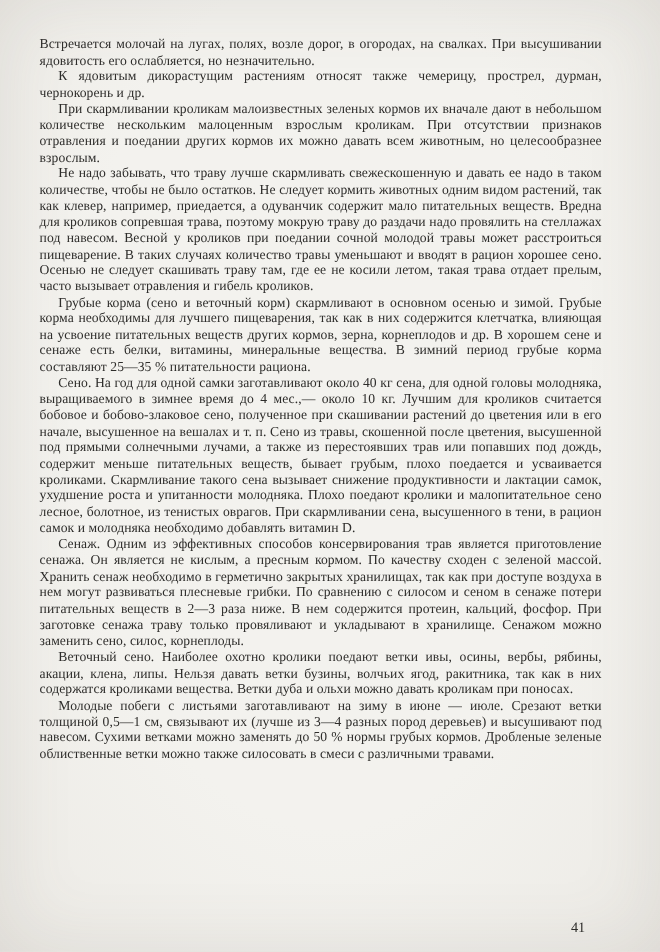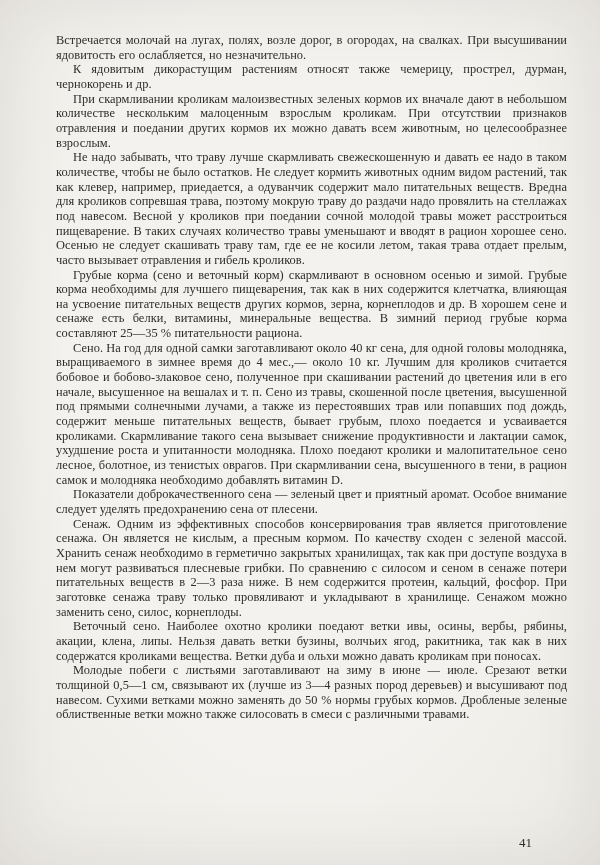--- a/index.html
+++ b/index.html
@@ -15,21 +15,21 @@
     overflow: hidden;
   }
   .page {
     position: absolute;
     inset: 0;
     background: radial-gradient(ellipse at 50% 42%, #f3f2ee 55%, #eceae5 100%);
     box-shadow: inset 0 0 70px rgba(95, 92, 82, 0.12);
   }
   .text-block {
     position: absolute;
-    left: 56px;
+    left: 36px;
     top: 33px;
     width: 511px;
     color: #2e2d2b;
     font-size: 12.4px;
     line-height: 14.65px;
     text-align: justify;
     letter-spacing: 0.05px;
   }
   p.para {
     margin: 0;
@@ -54,19 +54,18 @@
 <body>
 
 <div class="page">
   <div class="text-block">
       <p class="para"><span class="normal">Встречается молочай на лугах, полях, возле дорог, в огородах, на свалках. При высушивании ядовитость его ослабляется, но незначительно.</span></p>
       <p class="para indent"><span class="normal">К ядовитым дикорастущим растениям относят также чемерицу, прострел, дурман, чернокорень и др.</span></p>
       <p class="para indent"><span class="normal">При скармливании кроликам малоизвестных зеленых кормов их вначале дают в небольшом количестве нескольким малоценным взрослым кроликам. При отсутствии признаков отравления и поедании других кормов их можно давать всем животным, но целесообразнее взрослым.</span></p>
       <p class="para indent"><span class="normal">Не надо забывать, что траву лучше скармливать свежескошенную и давать ее надо в таком количестве, чтобы не было остатков. Не следует кормить животных одним видом растений, так как клевер, например, приедается, а одуванчик содержит мало питательных веществ. Вредна для кроликов сопревшая трава, поэтому мокрую траву до раздачи надо провялить на стеллажах под навесом. Весной у кроликов при поедании сочной молодой травы может расстроиться пищеварение. В таких случаях количество травы уменьшают и вводят в рацион хорошее сено. Осенью не следует скашивать траву там, где ее не косили летом, такая трава отдает прелым, часто вызывает отравления и гибель кроликов.</span></p>
       <p class="para indent"><span class="bold">Грубые корма</span><span class="normal"> (сено и веточный корм) скармливают в основном осенью и зимой. Грубые корма необходимы для лучшего пищеварения, так как в них содержится клетчатка, влияющая на усвоение питательных веществ других кормов, зерна, корнеплодов и др. В хорошем сене и сенаже есть белки, витамины, минеральные вещества. В зимний период грубые корма составляют 25—35 % питательности рациона.</span></p>
       <p class="para indent"><span class="italic">Сено.</span><span class="normal"> На год для одной самки заготавливают около 40 кг сена, для одной головы молодняка, выращиваемого в зимнее время до 4 мес.,— около 10 кг. Лучшим для кроликов считается бобовое и бобово-злаковое сено, полученное при скашивании растений до цветения или в его начале, высушенное на вешалах и т. п. Сено из травы, скошенной после цветения, высушенной под прямыми солнечными лучами, а также из перестоявших трав или попавших под дождь, содержит меньше питательных веществ, бывает грубым, плохо поедается и усваивается кроликами. Скармливание такого сена вызывает снижение продуктивности и лактации самок, ухудшение роста и упитанности молодняка. Плохо поедают кролики и малопитательное сено лесное, болотное, из тенистых оврагов. </span><span class="italic">При скармливании сена, высушенного в тени,</span><span class="normal"> в рацион самок и молодняка необходимо добавлять витамин D.</span></p>
-      <p class="para indent"><span class="normal">Показатели доброкачественного сена — зеленый цвет и приятный аромат. Особое внимание следует уделять предохранению сена от плесени.</span></p>
       <p class="para indent"><span class="italic">Сенаж.</span><span class="normal"> Одним из эффективных способов консервирования трав является приготовление сенажа. Он является не кислым, а пресным кормом. По качеству сходен с зеленой массой. Хранить сенаж необходимо в герметично закрытых хранилищах, так как при доступе воздуха в нем могут развиваться плесневые грибки. По сравнению с силосом и сеном в сенаже потери питательных веществ в 2—3 раза ниже. В нем содержится протеин, кальций, фосфор. При заготовке сенажа траву только провяливают и укладывают в хранилище. Сенажом можно заменить сено, силос, корнеплоды.</span></p>
       <p class="para indent"><span class="italic">Веточный сено.</span><span class="normal"> Наиболее охотно кролики поедают ветки ивы, осины, вербы, рябины, акации, клена, липы. Нельзя давать ветки бузины, волчьих ягод, ракитника, так как в них содержатся кроликами вещества. Ветки дуба и ольхи можно давать кроликам при поносах.</span></p>
       <p class="para indent"><span class="normal">Молодые побеги с листьями заготавливают на зиму в июне — июле. Срезают ветки толщиной 0,5—1 см, связывают их (лучше из 3—4 разных пород деревьев) и высушивают под навесом. Сухими ветками можно заменять до 50 % нормы грубых кормов. Дробленые зеленые облиственные ветки можно также силосовать в смеси с различными травами.</span></p>
     </div>
   <div class="page-number">41</div>
 </div>
 
 </body></html>

